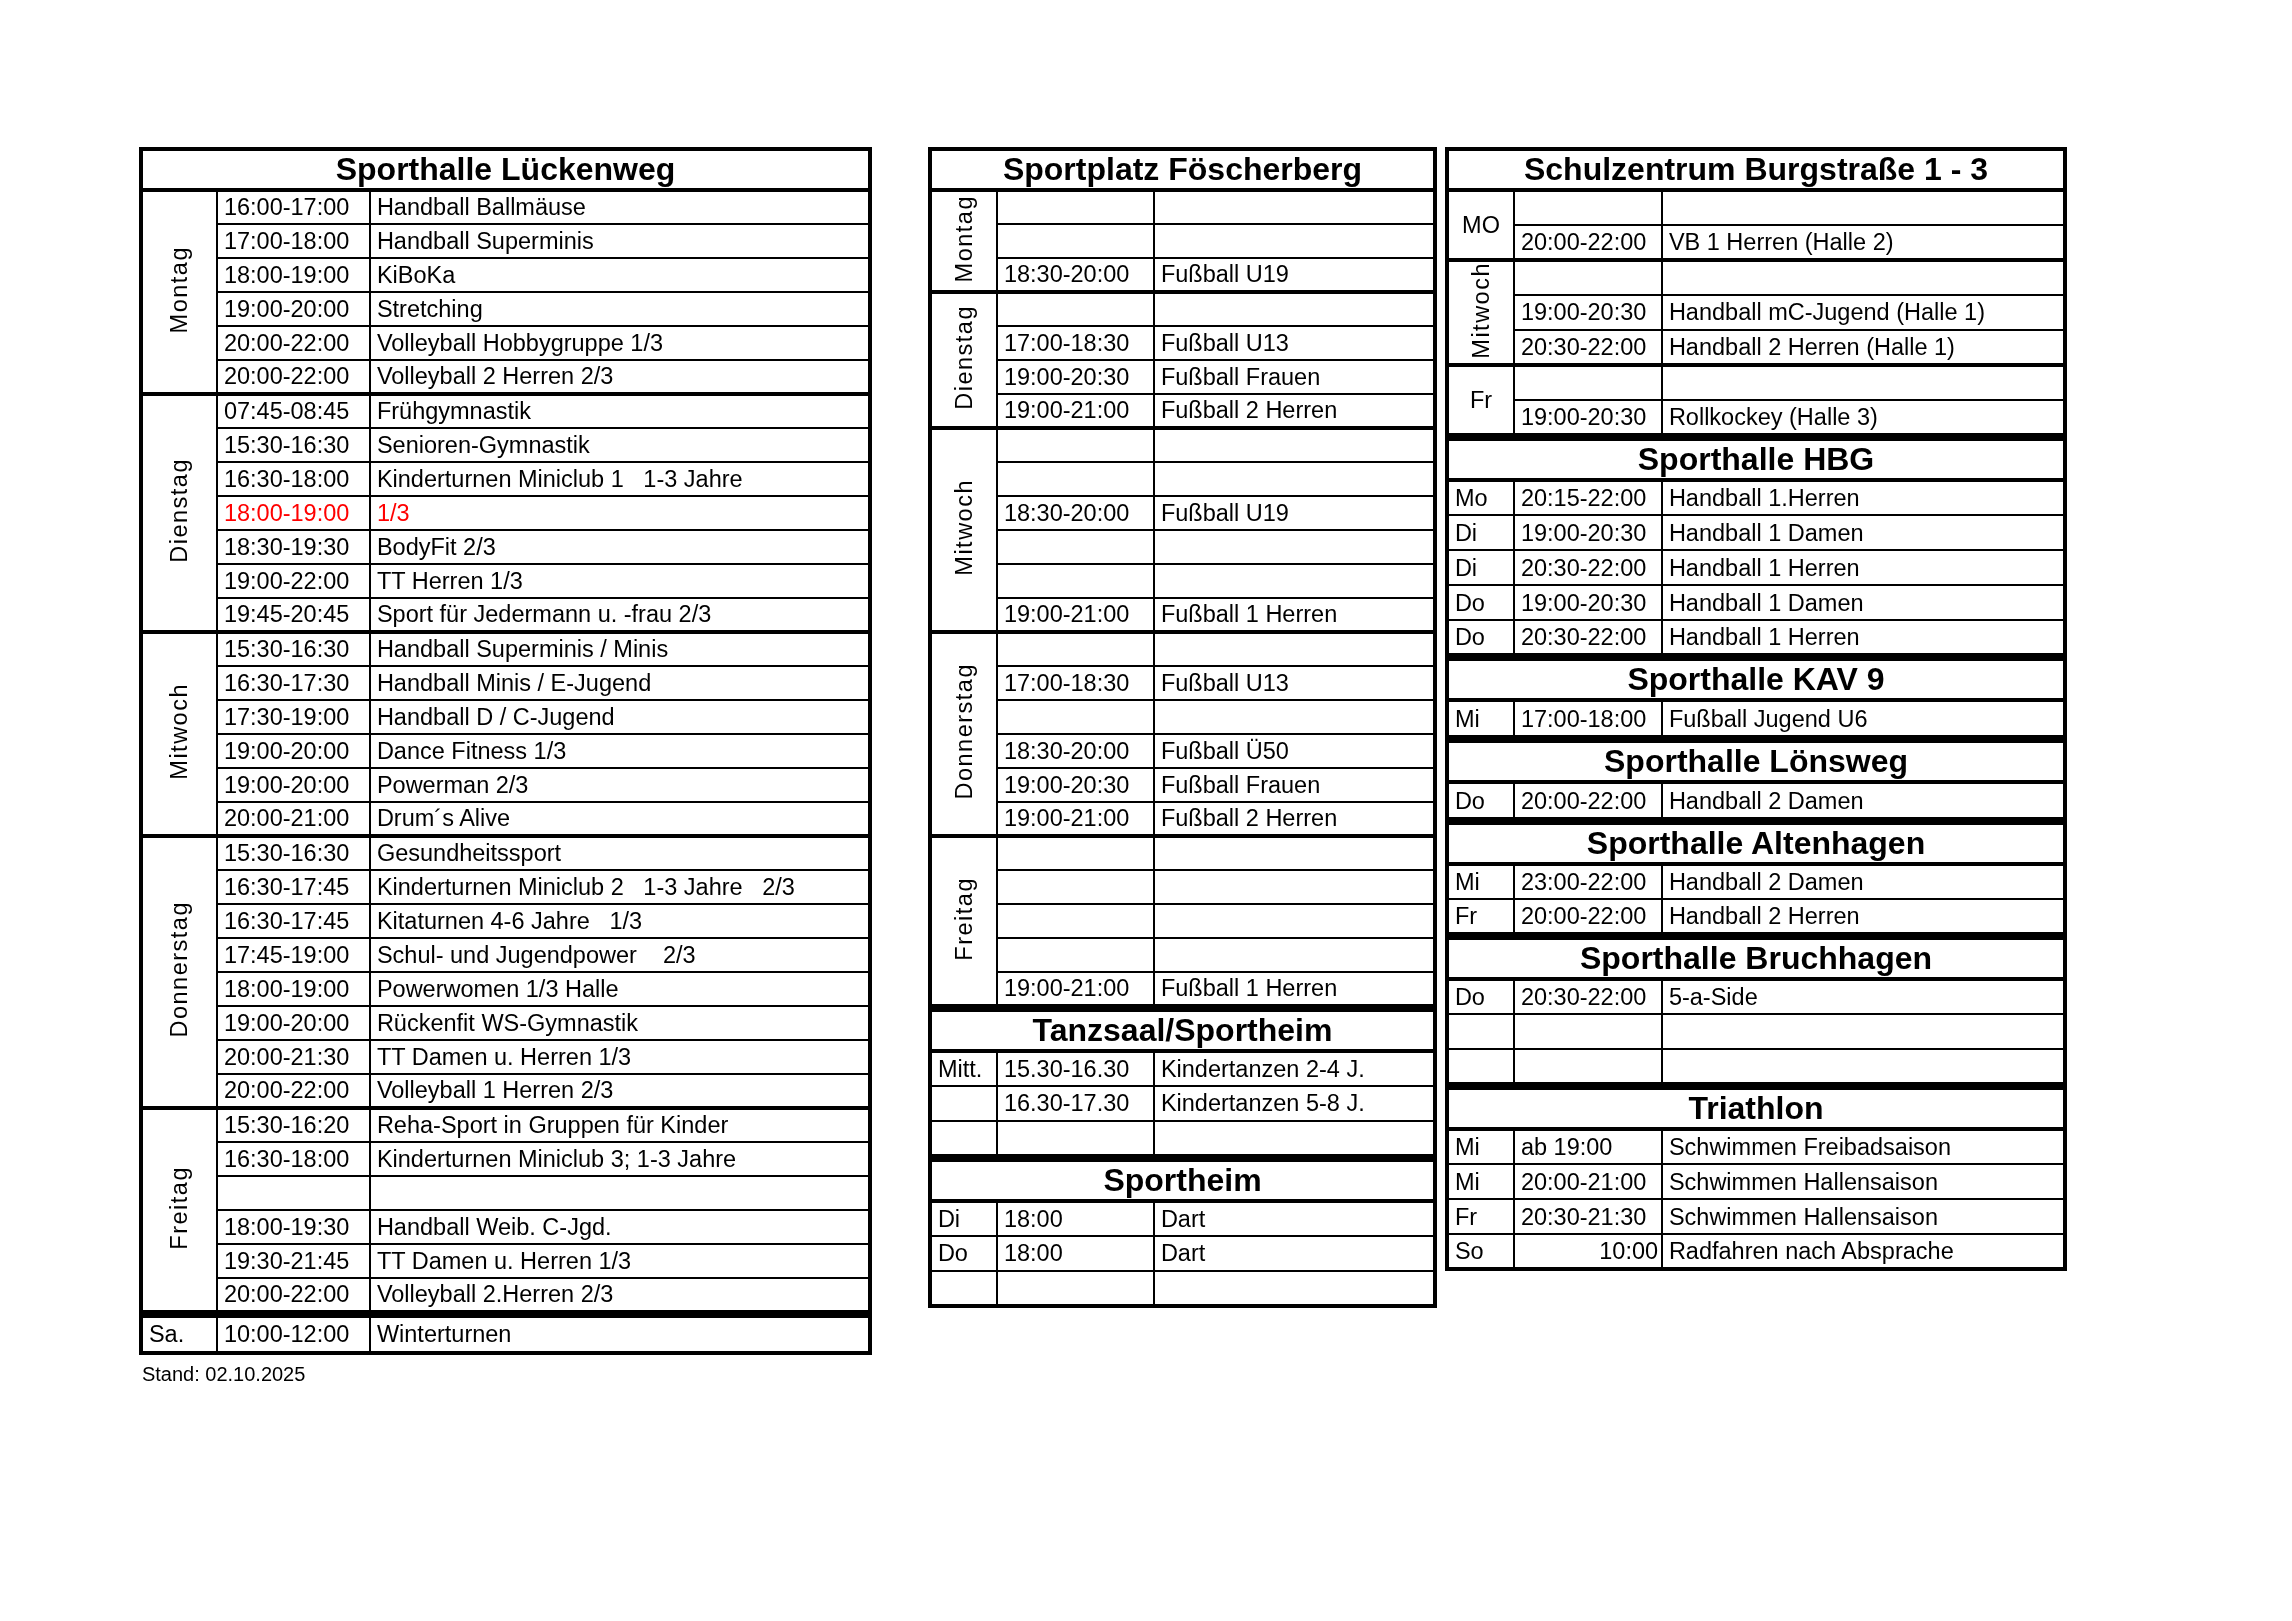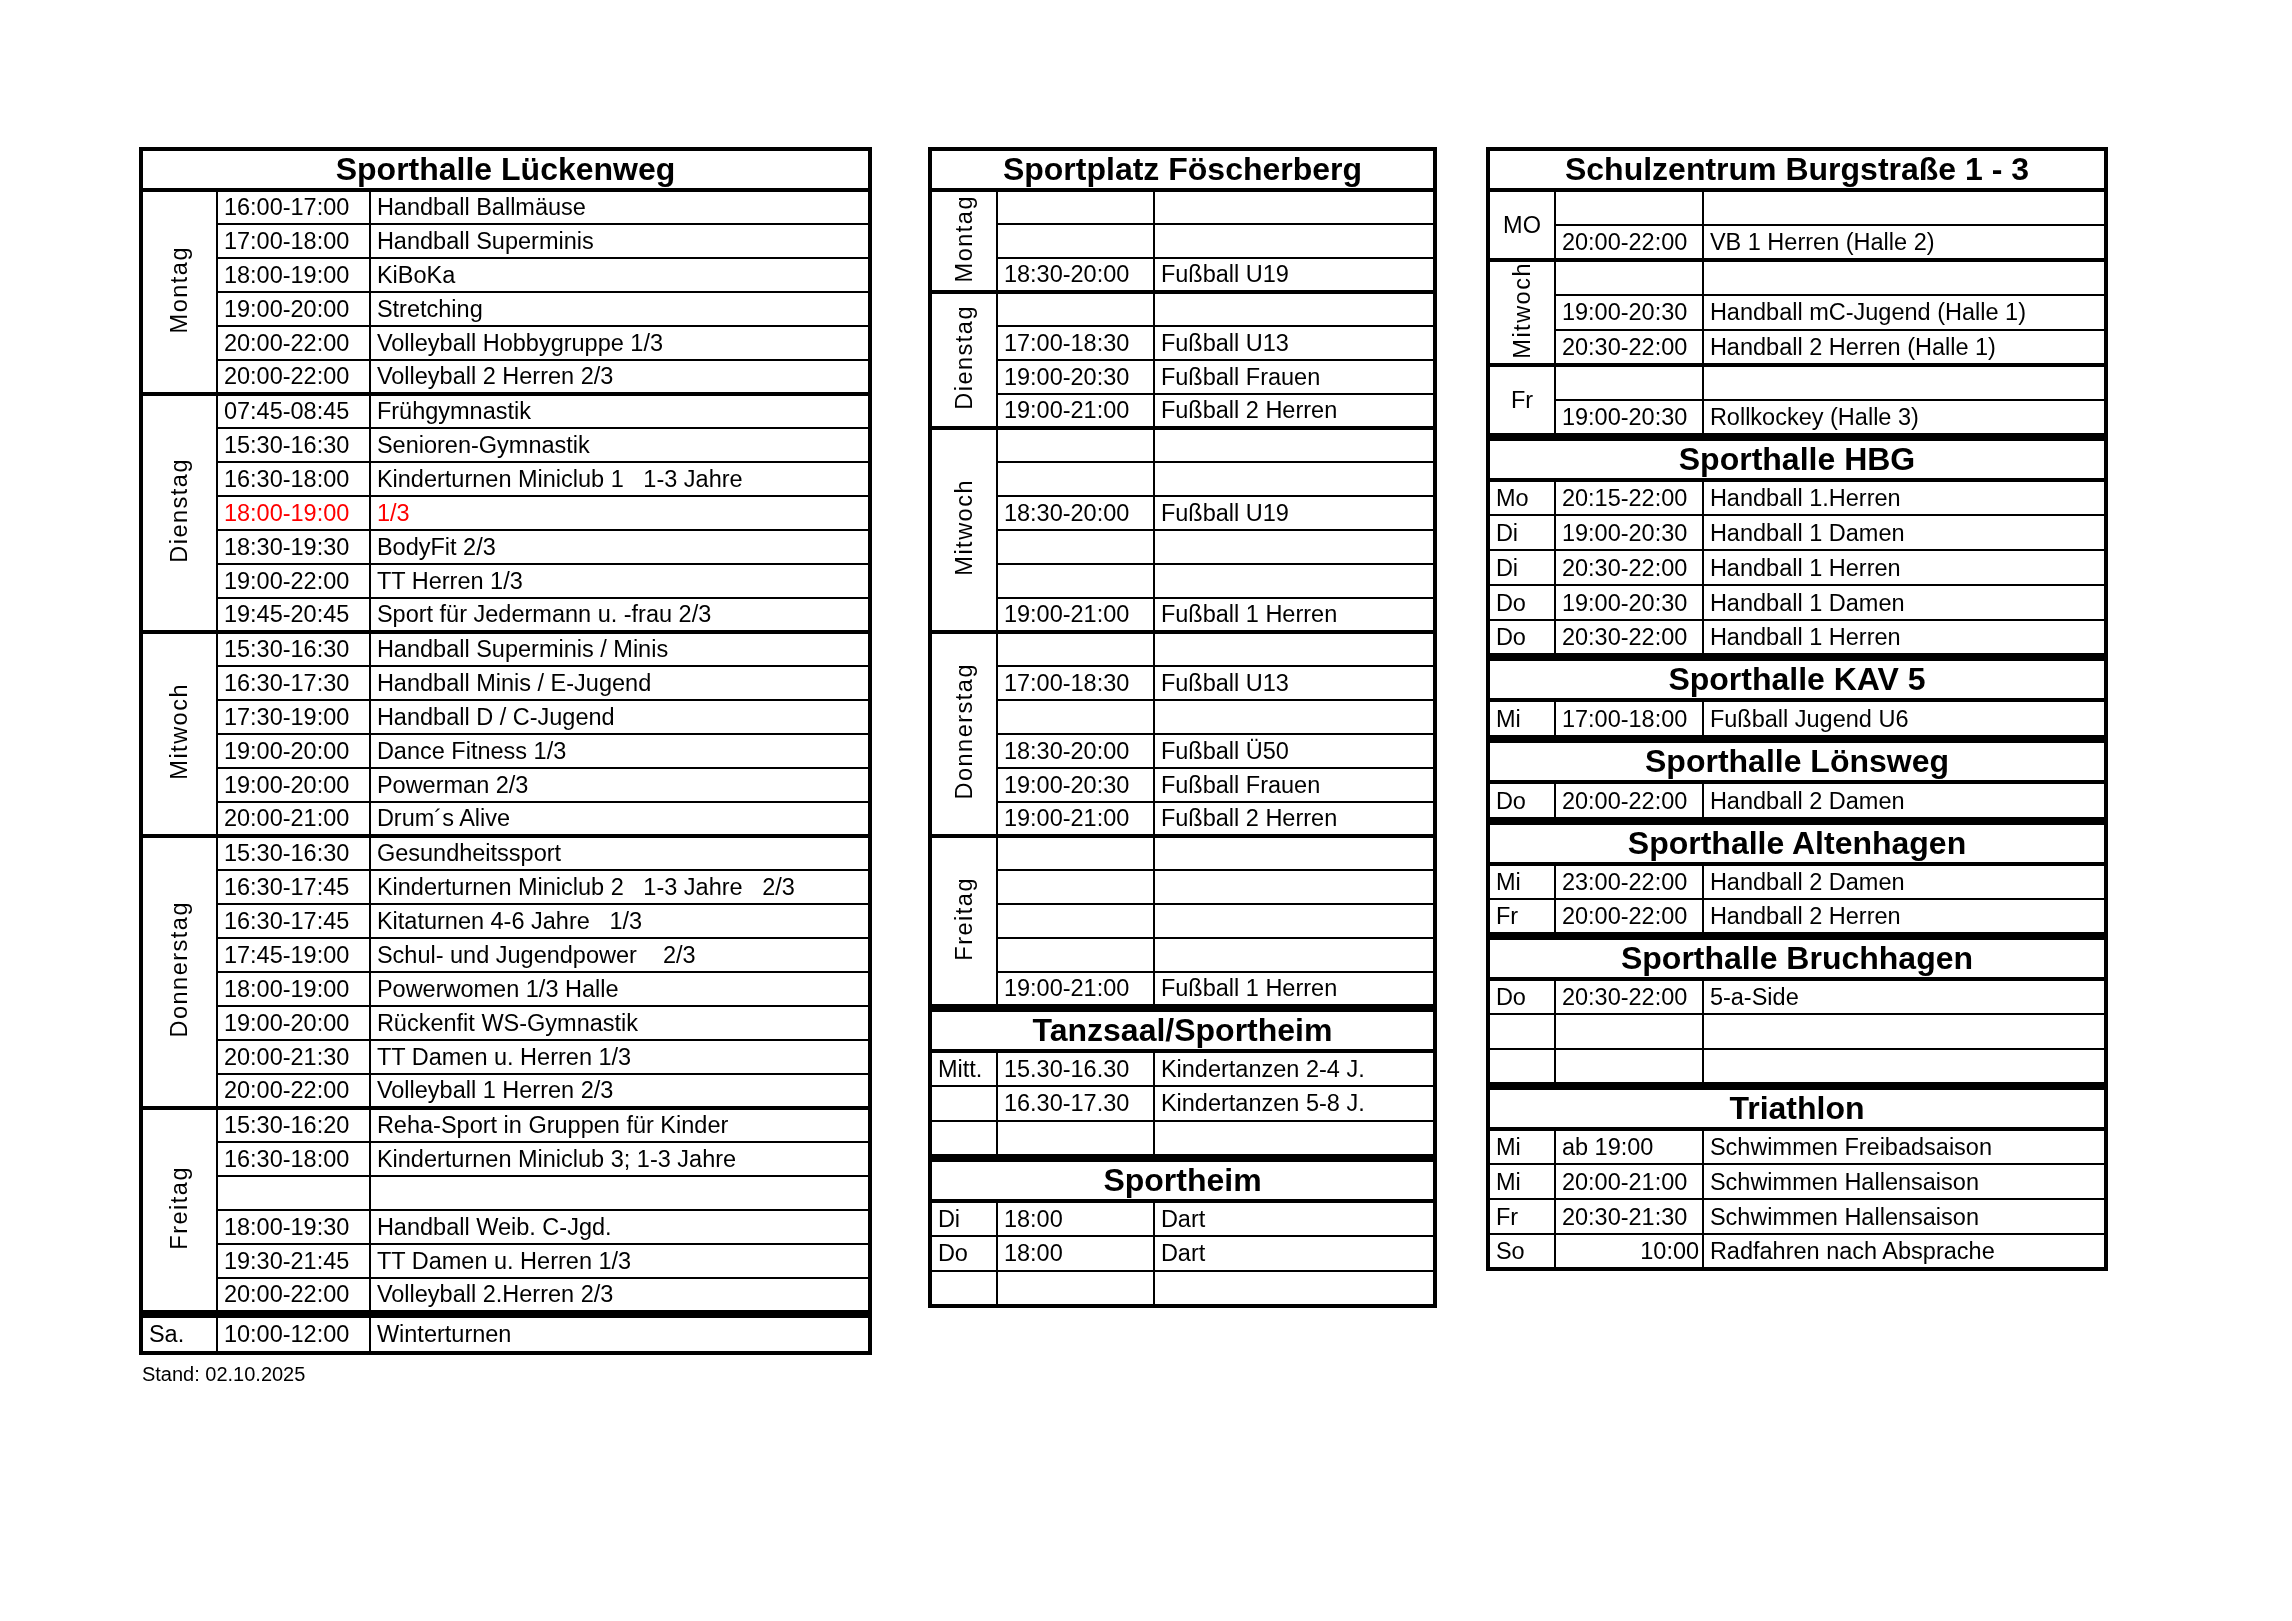--- a/index.html
+++ b/index.html
@@ -7,21 +7,21 @@
     width: 2293px; height: 1621px;
     background: #FFFFFF;
     font-family: "Liberation Sans", sans-serif;
     color: #000000;
     overflow: hidden;
     position: relative;
   }
   .col { position: absolute; top: 147px; }
   #col-left  { left: 139px;  width: 733px; }
   #col-mid   { left: 928px;  width: 509px; }
-  #col-right { left: 1486px; width: 622px; }
+  #col-right { left: 1445px; width: 622px; }
 
   section.tbl { margin: 0; }
   table {
     border-collapse: collapse;
     width: 100%;
     table-layout: fixed;
     border: 4.9px solid #000;
   }
   th.title {
     border: 2.9px solid #000;
@@ -547,21 +547,21 @@
 
   <section class="tbl s-kav2">
     <table>
       <colgroup>
           <col class="c-day">
           <col class="c-time">
           <col class="c-act">
         </colgroup>
       <thead>
           <tr>
-        <th class="title" colspan="3">Sporthalle KAV 5</th>
+        <th class="title" colspan="3">Sporthalle KAV 9</th>
       </tr>
         </thead>
       <tbody>
           <tr>
             <td class="day flat">Mi</td>
             <td class="time">17:00-18:00</td>
             <td class="activity">Fußball Jugend U6</td>
           </tr>
         </tbody>
     </table>

